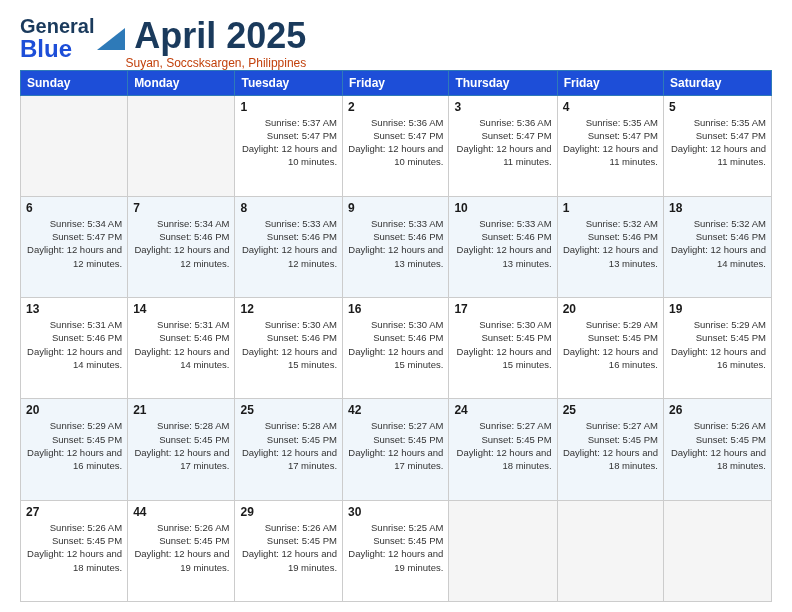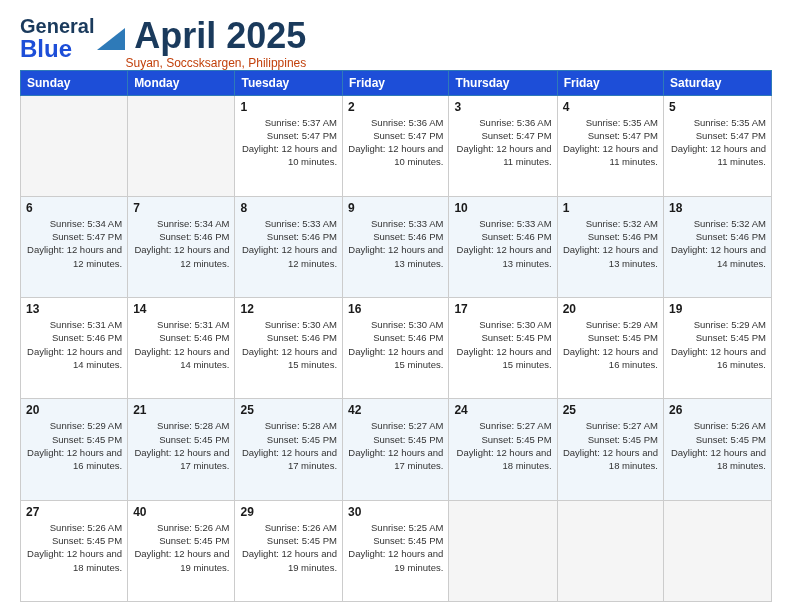--- a/index.html
+++ b/index.html
@@ -309,21 +309,21 @@
           </td>
         </tr>
         <tr>
           <td>
             <span class="day-num">27</span>
             <div class="day-info" style="white-space: pre-line;">Sunrise: 5:26 AM
 Sunset: 5:45 PM
 Daylight: 12 hours and 18 minutes.</div>
           </td>
           <td>
-            <span class="day-num">40</span>
+            <span class="day-num">44</span>
             <div class="day-info" style="white-space: pre-line;">Sunrise: 5:26 AM
 Sunset: 5:45 PM
 Daylight: 12 hours and 19 minutes.</div>
           </td>
           <td>
             <span class="day-num">29</span>
             <div class="day-info" style="white-space: pre-line;">Sunrise: 5:26 AM
 Sunset: 5:45 PM
 Daylight: 12 hours and 19 minutes.</div>
           </td>

